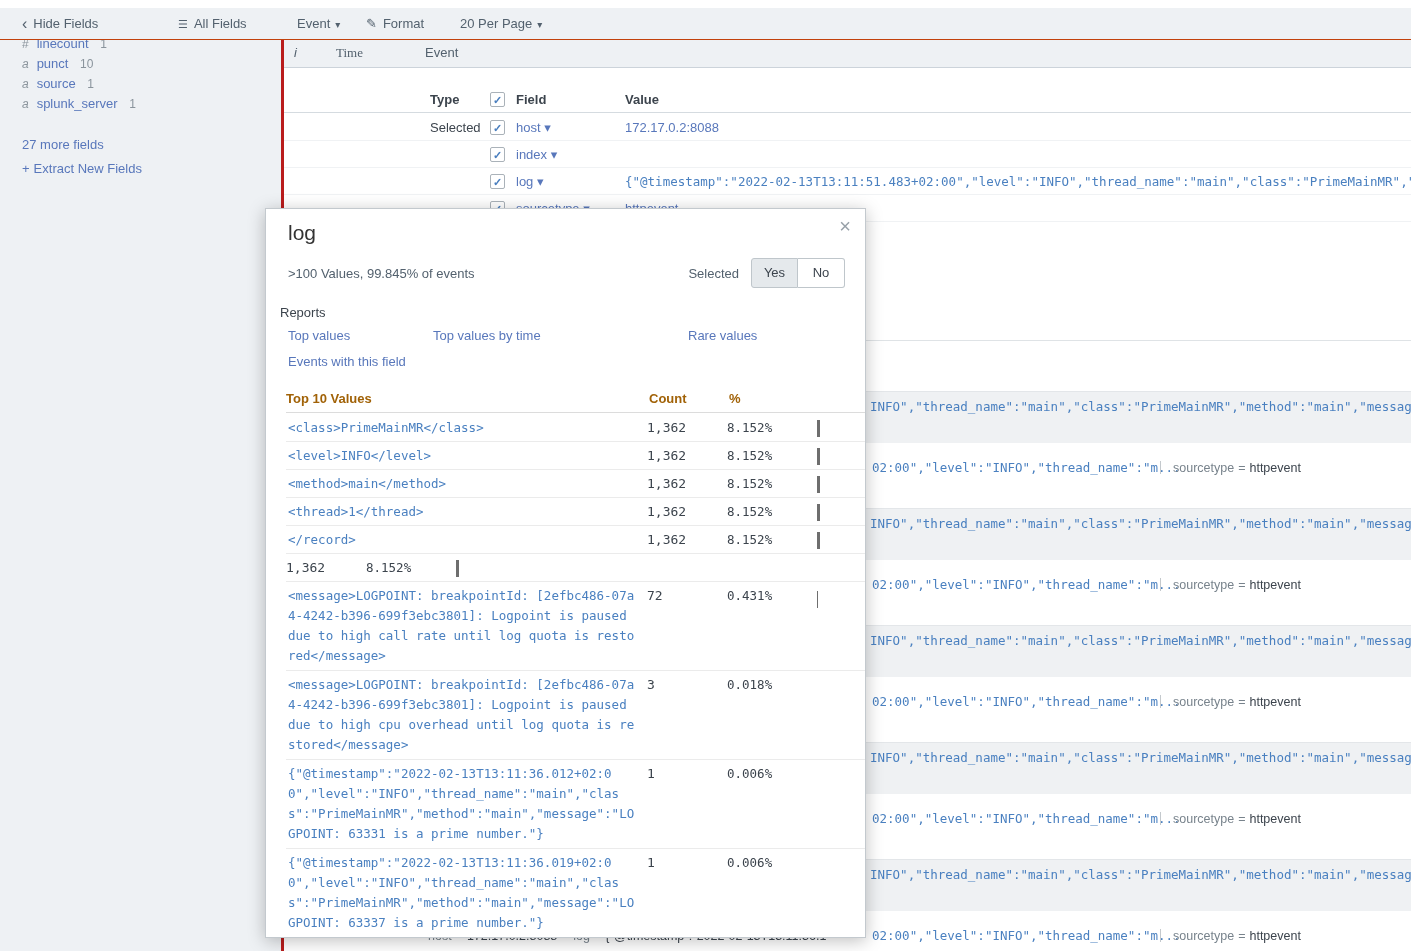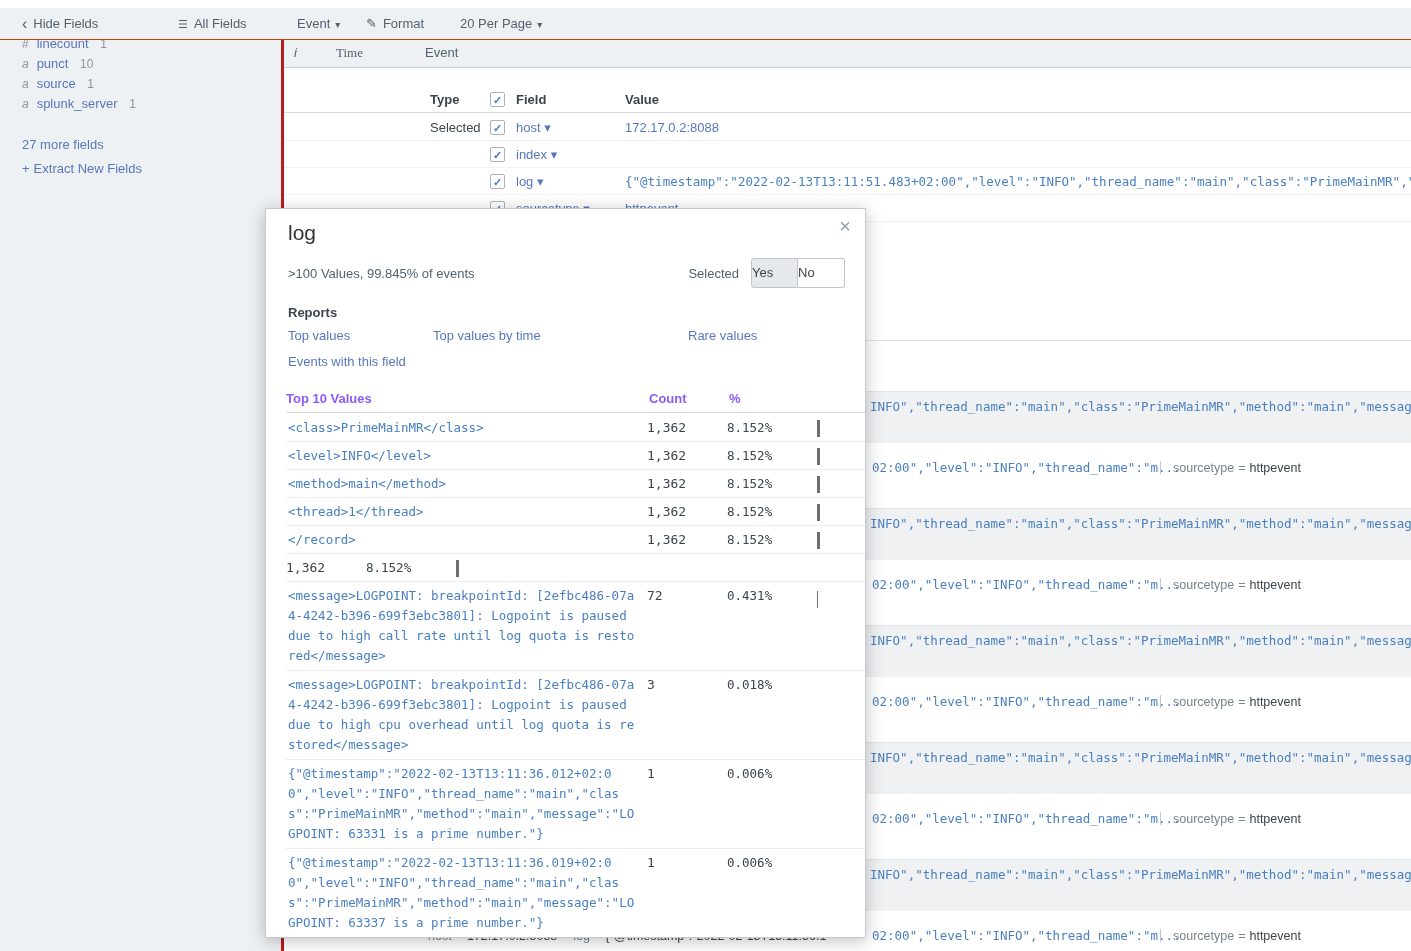--- a/index.html
+++ b/index.html
@@ -79,30 +79,30 @@
   .gap16 { display:inline-block; width:16px; }
 
   
   .modal { position:absolute; left:265px; top:208px; width:601px; height:730px; background:#fff;
            border:1px solid #c3c9ce; box-shadow:0 3px 16px rgba(0,0,0,.25); z-index:5; }
   .m-close { position:absolute; top:6px; right:14px; font-size:20px; color:#97a0a8; cursor:pointer; }
   .m-title { position:absolute; top:12px; left:22px; font-size:21px; color:#333; }
   .m-summary { position:absolute; top:57px; left:22px; color:#53616e; }
   .m-selected { position:absolute; top:49px; right:20px; display:flex; align-items:center; }
   .m-sel-label { color:#53616e; margin-right:12px; }
-  .btn { width:47px; height:30px; line-height:28px; text-align:left; border:1px solid #bfc6cb;
+  .btn { width:47px; height:30px; line-height:28px; text-align:center; border:1px solid #bfc6cb;
          color:#3c444d; cursor:pointer; background:#fff; }
   .btn-yes { border-radius:3px 0 0 3px; background:#e5e9ec; }
   .btn-no  { border-radius:0 3px 3px 0; border-left:none; }
-  .m-reports { position:absolute; top:96px; left:22px; font-weight:bold; color:#3c444d; }
+  .m-reports { position:absolute; top:96px; left:14px; font-weight:normal; color:#3c444d; }
   .m-link { position:absolute; top:119px; color:var(--link); cursor:pointer; }
   .m-link.l1 { left:22px; } .m-link.l2 { left:167px; } .m-link.l3 { left:422px; }
   .m-link.l4 { top:145px; left:22px; }
   .m-thead { position:absolute; top:182px; left:20px; right:0; height:22px;
-             border-bottom:1px solid #dcdcdc; font-weight:bold; color:#8b5cf6; }
+             border-bottom:1px solid #dcdcdc; font-weight:bold; color:#a16207; }
   .m-th-title { position:absolute; left:0; } .m-th-count { position:absolute; left:363px; }
   .m-th-pct { position:absolute; left:443px; }
   .m-rows { position:absolute; top:205px; left:20px; right:0; bottom:0; overflow:hidden; }
   .m-row { display:flex; align-items:flex-start; border-bottom:1px solid #ebebeb; }
   .m-row.single { height:28px; line-height:27px; }
   .m-row.single .m-val { white-space:nowrap; overflow:hidden; }
   .m-row.multi { padding:4px 0; line-height:20px; }
   .m-val { width:361px; padding-left:2px; padding-right:8px; color:var(--mono-blue);
            font-family:"DejaVu Sans Mono",monospace; font-size:12.5px; word-break:break-all; cursor:pointer; }
   .m-cnt { width:80px; font-family:"DejaVu Sans Mono",monospace; font-size:13px; color:#3c444d; }

